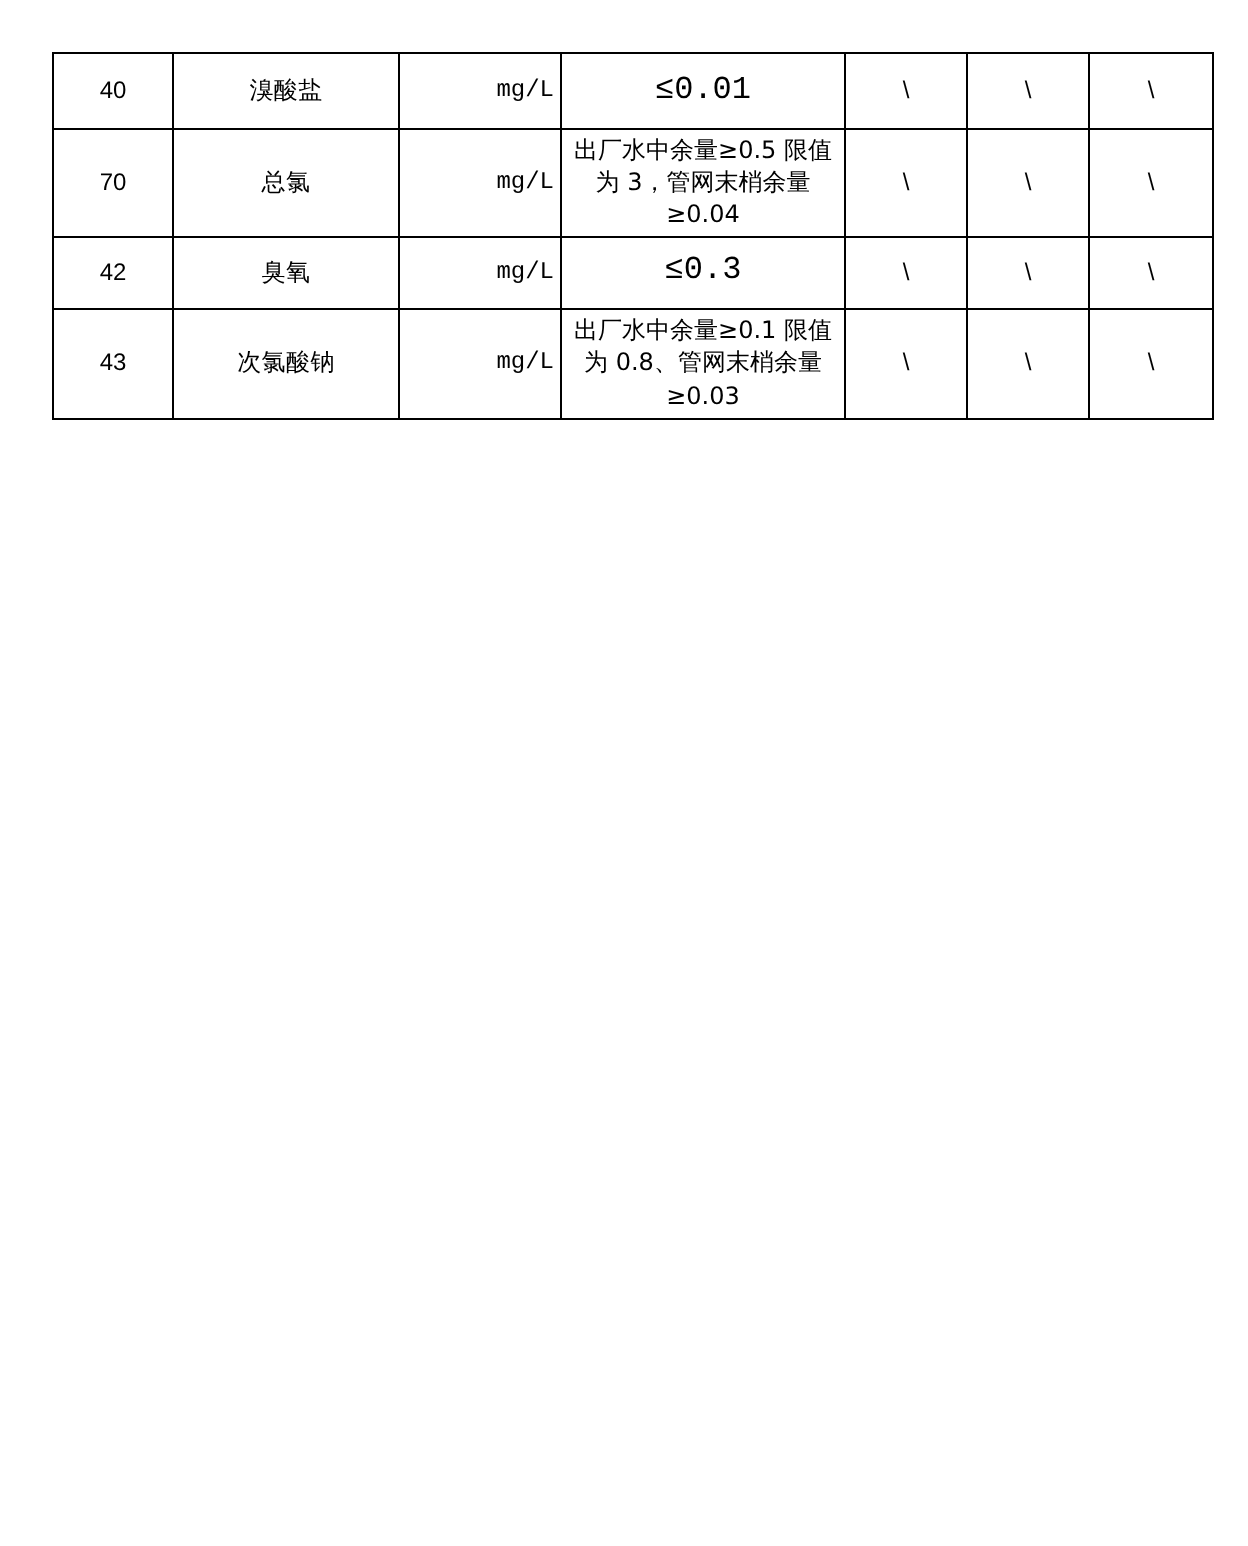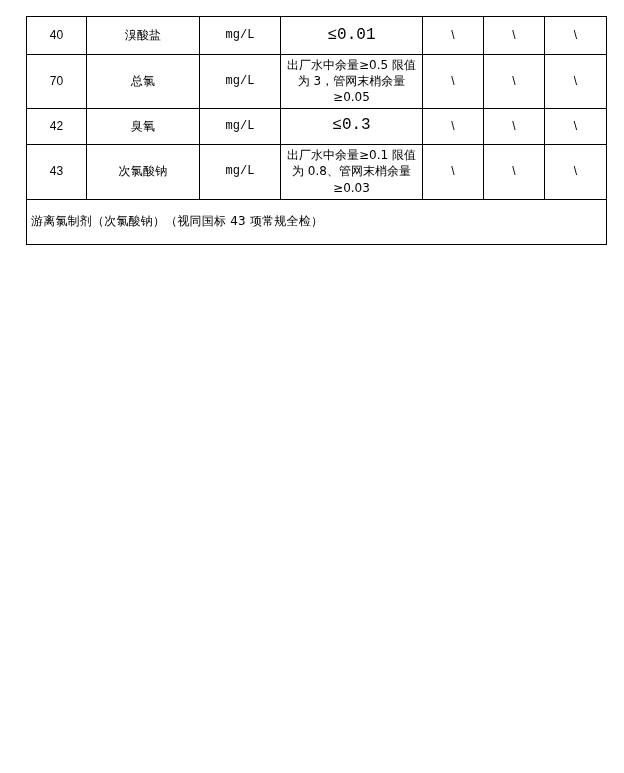--- a/index.html
+++ b/index.html
@@ -16,21 +16,21 @@
   }
   .page {
     position: relative;
     width: 624px;
     height: 773px;
     background: #ffffff;
   }
   .table-wrap {
     position: absolute;
     left: 26px;
-    top: 16px;
+    top: 26px;
     width: 580px;
   }
   table.data {
     border-collapse: collapse;
     width: 580px;
     table-layout: fixed;
     background: #ffffff;
   }
   table.data td {
     border: 1px solid #000000;
@@ -53,21 +53,21 @@
     font-size: 12px;
   }
   td.name {
     text-align: center;
     font-family: "DejaVu Sans", sans-serif;
     font-size: 12px;
     padding-left: 7px;
     letter-spacing: 0.2px;
   }
   td.unit {
-    text-align: center;
+    text-align: right;
     font-family: "Liberation Mono", monospace;
     font-size: 11px;
   }
   td.limit {
     text-align: center;
     font-family: "DejaVu Sans", sans-serif;
     font-size: 11px;
     line-height: 1.5;
   }
   td.limit.num {
@@ -114,21 +114,21 @@
           <td class="unit">mg/L</td>
           <td class="limit num">≤0.01</td>
           <td class="blank">\</td>
           <td class="blank">\</td>
           <td class="blank">\</td>
         </tr>
         <tr class="r2">
           <td class="no">70</td>
           <td class="name">总氯</td>
           <td class="unit">mg/L</td>
-          <td class="limit">出厂水中余量≥0.5 限值为 3，管网末梢余量≥0.05</td>
+          <td class="limit">出厂水中余量≥0.5 限值为 3，管网末梢余量≥0.04</td>
           <td class="blank">\</td>
           <td class="blank">\</td>
           <td class="blank">\</td>
         </tr>
         <tr class="r3">
           <td class="no">42</td>
           <td class="name">臭氧</td>
           <td class="unit">mg/L</td>
           <td class="limit num">≤0.3</td>
           <td class="blank">\</td>
@@ -137,19 +137,16 @@
         </tr>
         <tr class="r4">
           <td class="no">43</td>
           <td class="name">次氯酸钠</td>
           <td class="unit">mg/L</td>
           <td class="limit">出厂水中余量≥0.1 限值为 0.8、管网末梢余量≥0.03</td>
           <td class="blank">\</td>
           <td class="blank">\</td>
           <td class="blank">\</td>
         </tr>
-        <tr class="note">
-          <td colspan="7">游离氯制剂（次氯酸钠）（视同国标 43 项常规全检）</td>
-        </tr>
       </tbody>
     </table>
   </div>
 </div>
 
 </body></html>

